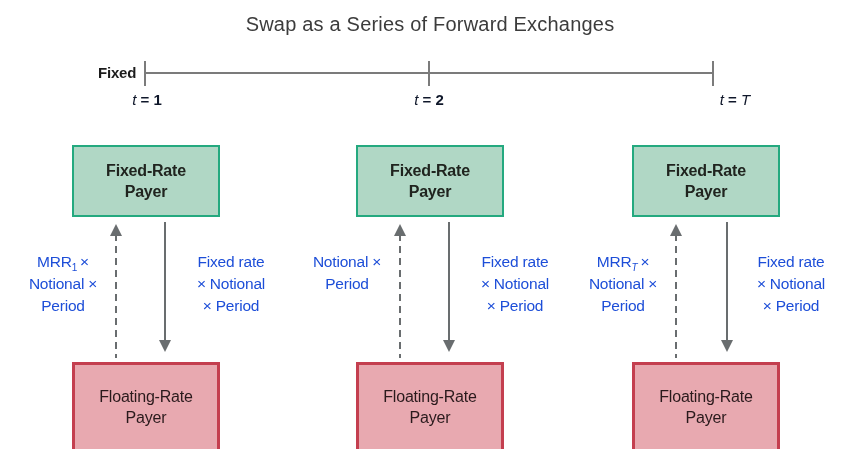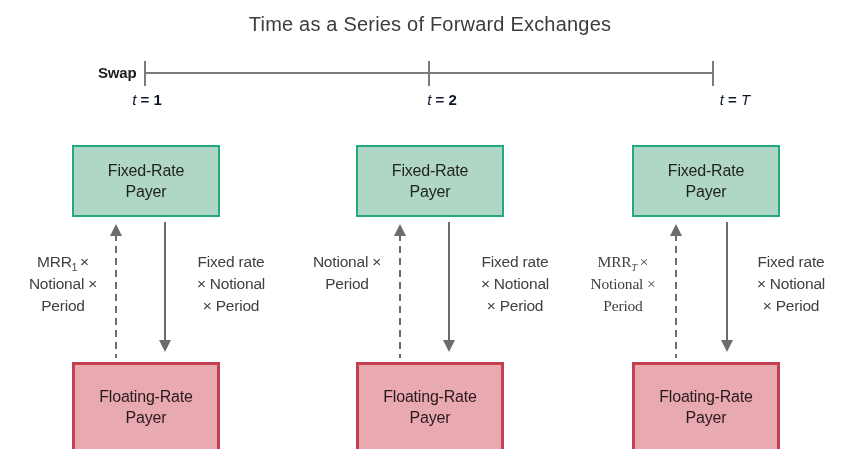--- a/index.html
+++ b/index.html
@@ -11,69 +11,69 @@
   .title {
     position:absolute; top:13px; left:0; width:860px; text-align:center;
     font-size:20px; color:#3c3c3c; letter-spacing:0.2px;
   }
   
   .tl-line { position:absolute; top:72px; left:146px; width:568px; height:2px; background:var(--timeline); }
   .tl-tick { position:absolute; top:61px; width:2px; height:25px; background:var(--timeline); }
   .tl-tick.t1 { left:144px; } .tl-tick.t2 { left:428px; } .tl-tick.t3 { left:712px; }
   .time-label { position:absolute; top:64px; left:98px; font-size:15px; font-weight:bold; color:#1c1c1c; letter-spacing:-0.2px; }
   .t-label { position:absolute; top:91px; width:80px; text-align:center; font-size:15px; color:#0f172a; }
-  .t-label.t1 { left:107px; } .t-label.t2 { left:402px; } .t-label.t3 { left:695px; }
+  .t-label.t1 { left:107px; } .t-label.t2 { left:389px; } .t-label.t3 { left:695px; }
   .t-var { font-style:italic; }
   .t-eq { font-weight:bold; }
   .t-val { font-weight:bold; }
   .t-val.italic { font-weight:normal; font-style:italic; }
   
   .box {
     position:absolute; width:148px; display:flex; flex-direction:column;
     align-items:center; justify-content:center; text-align:center;
     font-size:16px; line-height:21px; color:#20241f; letter-spacing:-0.2px;
   }
-  .box.fixed { top:145px; height:72px; background:var(--green-fill); border:2px solid var(--green-border); }
+  .box.fixed { top:145px; height:72px; background:var(--green-fill); border:2px solid var(--green-border);font-weight:bold; }
   .box.floating { top:362px; height:90px; background:var(--red-fill); border:3px solid var(--red-border); color:#2a1a1c;align-items:center; }
   .col1 .box { left:72px; } .col2 .box { left:356px; } .col3 .box { left:632px; }
   
   .arrow { position:absolute; width:2px; }
   .arrow .head { position:absolute; left:-5px; width:0; height:0; }
   .arrow-up { top:224px; height:134px; }
   .arrow-up .shaft {
     position:absolute; top:10px; left:0; width:2px; height:124px;
     background:repeating-linear-gradient(to bottom, var(--arrow) 0 7px, transparent 7px 12px);
   }
   .arrow-up .head { top:0; border-left:6px solid transparent; border-right:6px solid transparent; border-bottom:12px solid var(--arrow); }
   .arrow-down { top:222px; height:130px; }
   .arrow-down .shaft { position:absolute; top:0; left:0; width:2px; height:120px; background:var(--arrow); }
   .arrow-down .head { bottom:0; border-left:6px solid transparent; border-right:6px solid transparent; border-top:12px solid var(--arrow); }
   .col1 .arrow-up { left:115px; } .col1 .arrow-down { left:164px; }
   .col2 .arrow-up { left:399px; } .col2 .arrow-down { left:448px; }
   .col3 .arrow-up { left:675px; } .col3 .arrow-down { left:726px; }
   
   .leg-label {
     position:absolute; top:251px; width:106px; text-align:center;
-    font-size:15.5px; line-height:22px; color:#404040; letter-spacing:-0.2px;
+    font-size:15.5px; line-height:22px; color:#1d4ed8; letter-spacing:-0.2px;
   }
   .col1 .leg-left { left:10px; }  .col1 .leg-right { left:178px; }
   .col2 .leg-left { left:294px; } .col2 .leg-right { left:462px; }
-  .col3 .leg-left { left:570px;font-family:Liberation Serif, serif; } .col3 .leg-right { left:738px; }
+  .col3 .leg-left { left:570px; } .col3 .leg-right { left:738px; }
   sub { font-size:10px; line-height:0; }
   sub.italic { font-style:italic; }
   .times { margin-left:3px; }
 </style>
 </head>
 <body>
 
 <div class="canvas">
 
-  <div class="title">Time as a Series of Forward Exchanges</div>
+  <div class="title">Swap as a Series of Forward Exchanges</div>
 
-  <div class="time-label">Swap</div>
+  <div class="time-label">Fixed</div>
   <div class="tl-line"></div>
   <div class="tl-tick t1"></div>
   <div class="tl-tick t2"></div>
   <div class="tl-tick t3"></div>
 
   <div class="t-label t1"><span class="t-var">t</span> <span class="t-eq">=</span> <span class="t-val">1</span></div>
   <div class="t-label t2"><span class="t-var">t</span> <span class="t-eq">=</span> <span class="t-val">2</span></div>
   <div class="t-label t3"><span class="t-var">t</span> <span class="t-eq">=</span> <span class="t-val italic">T</span></div>
 
   <div class="col1">

